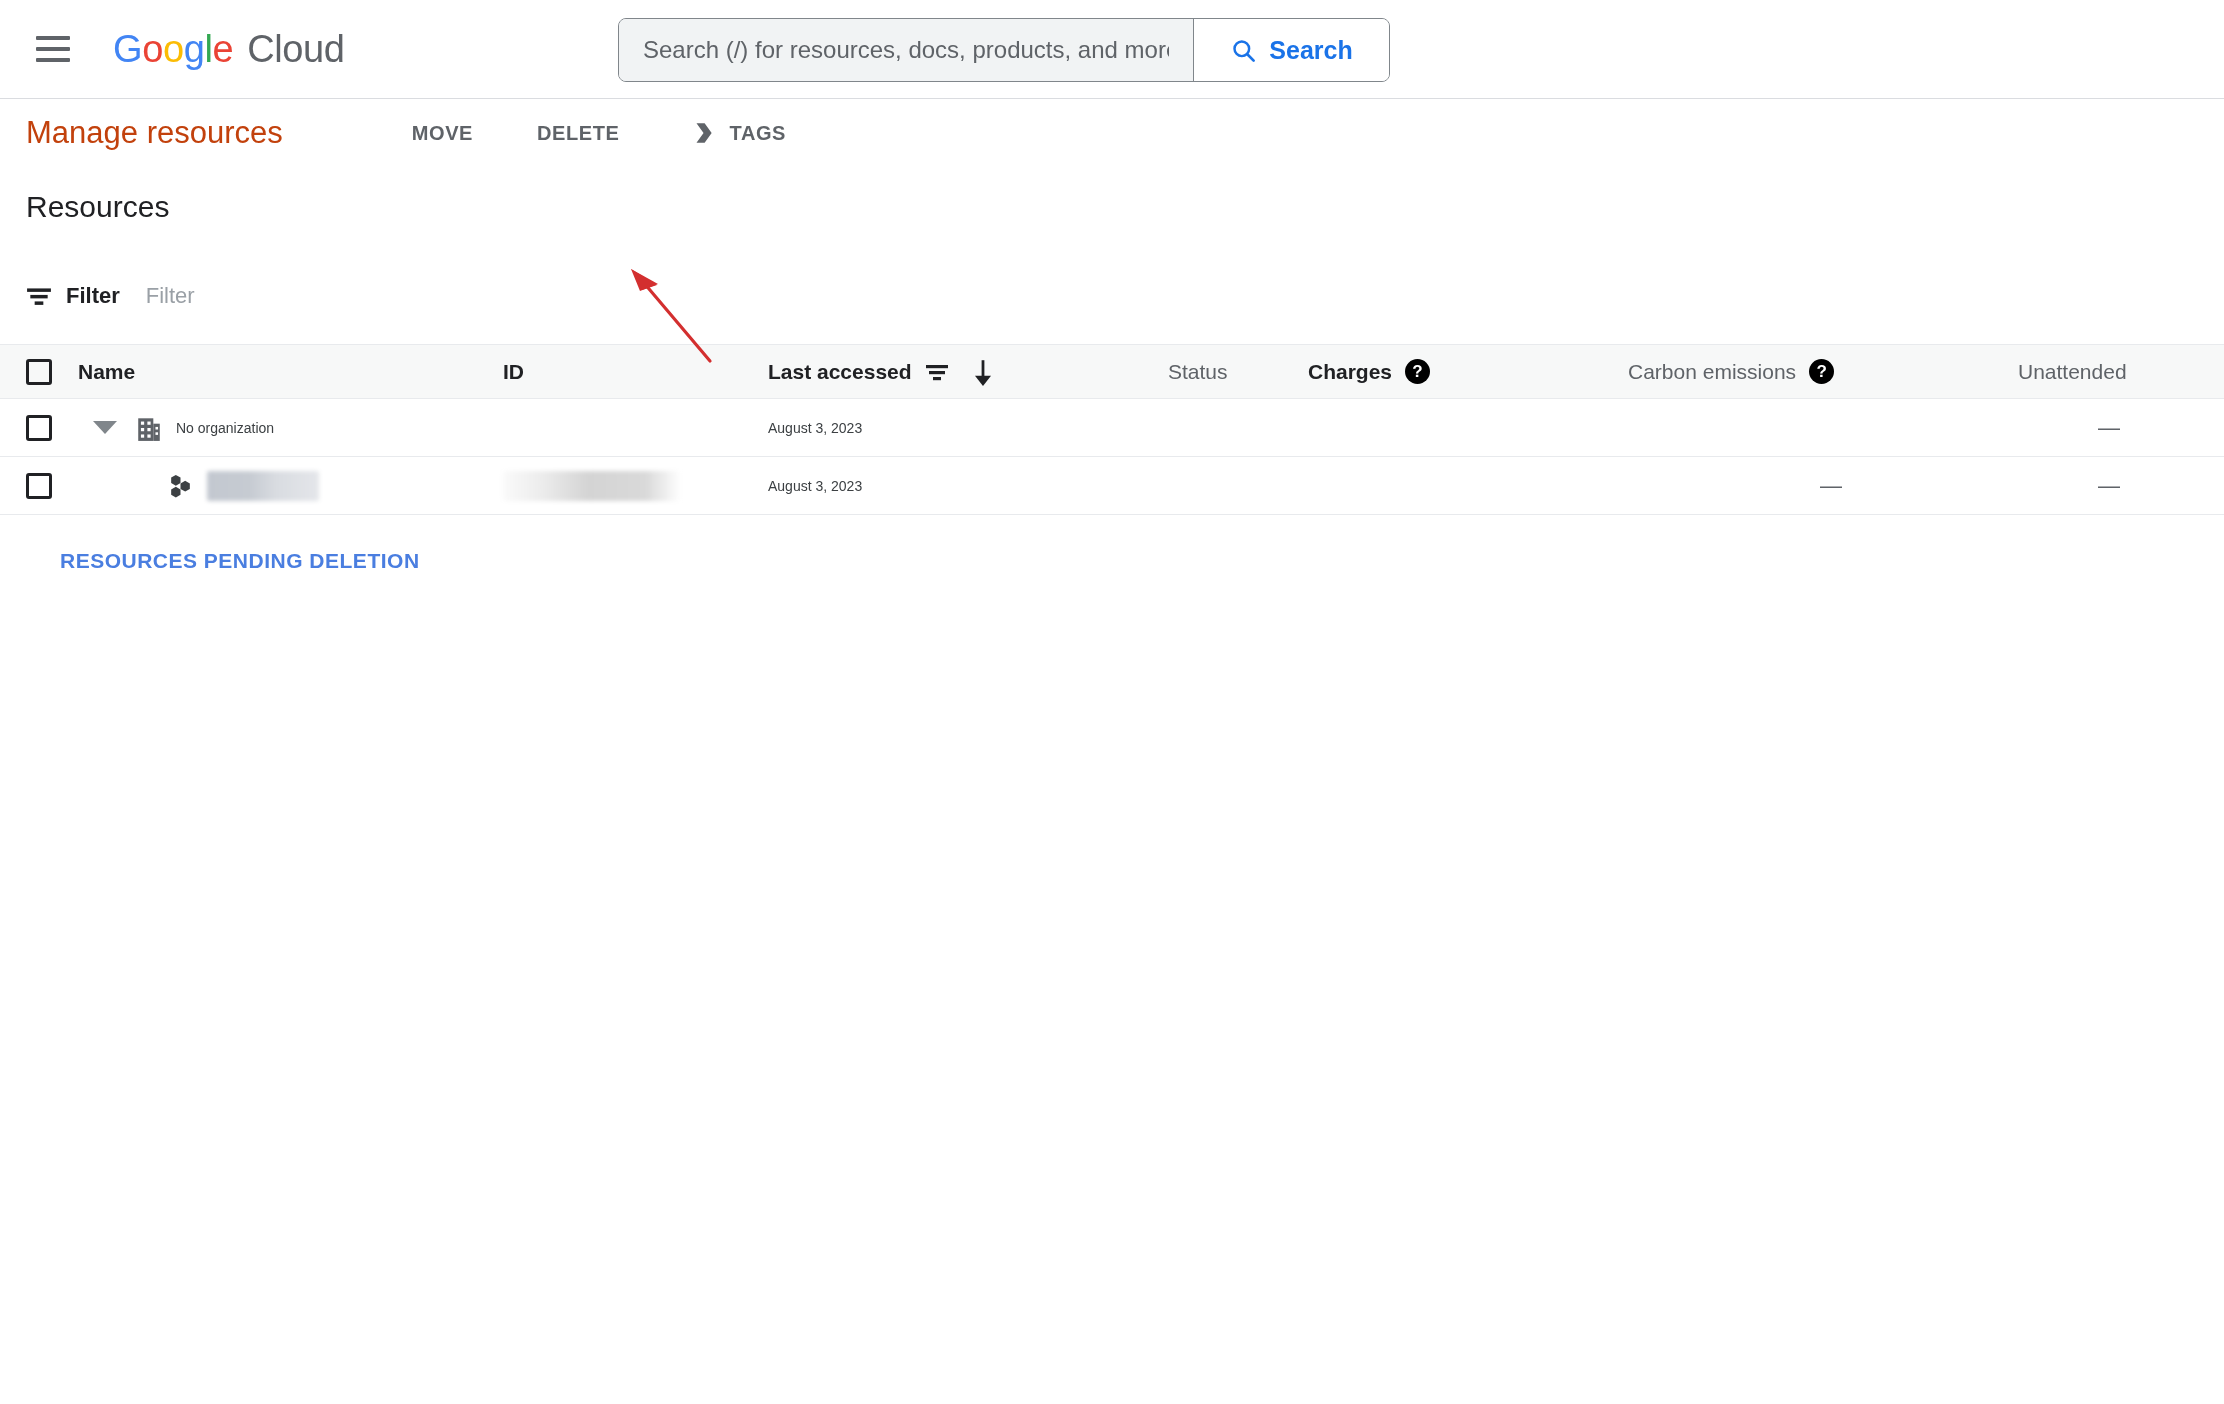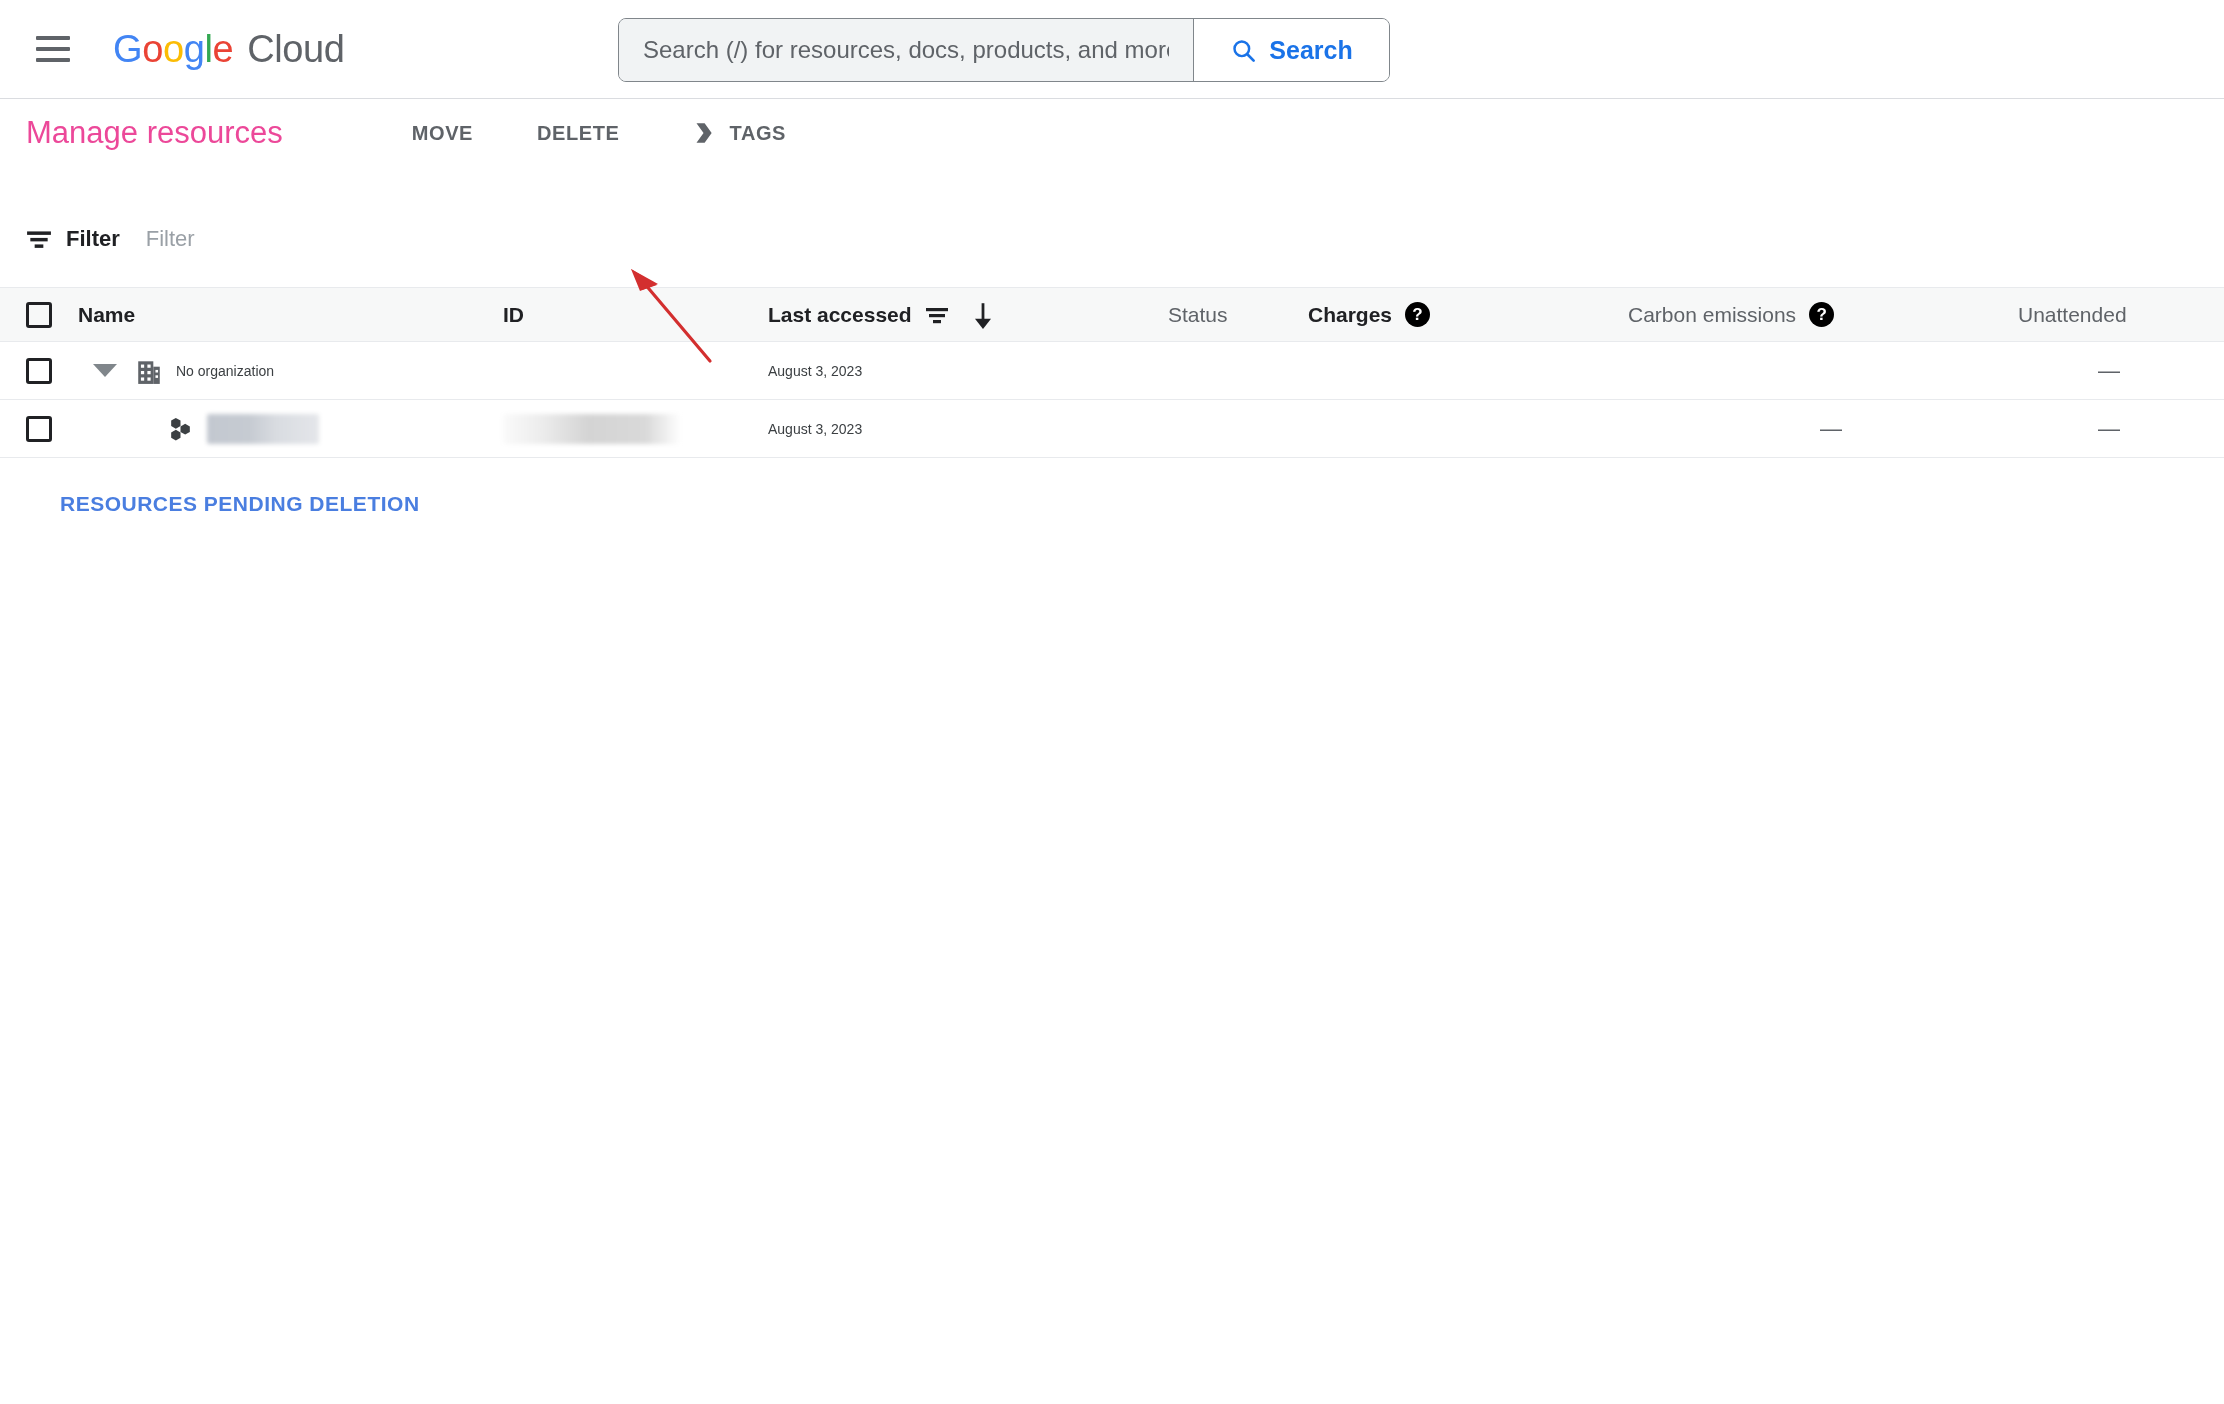--- a/index.html
+++ b/index.html
@@ -83,21 +83,21 @@
   .actionbar {
     position: relative;
     height: 68px;
     display: flex;
     align-items: center;
     background: #ffffff;
   }
   .page-title {
     margin-left: 26px;
     font-size: 31px;
-    color: #ec4899;
+    color: #c2410c;
     font-weight: 400;
     white-space: nowrap;
   }
   .actions {
     display: flex;
     align-items: center;
     margin-left: 83px;
     gap: 0px;
   }
   .act {
@@ -321,20 +321,21 @@
 
   <svg class="arrow-svg" viewBox="0 0 200 140">
     <line x1="110" y1="112" x2="44" y2="34" stroke="#d32f2f" stroke-width="3.2" stroke-linecap="round"></line>
     <polygon points="31,20 57,36 42,41 44,37" fill="#d32f2f"></polygon>
     <polygon points="31,20 58,35 40,42" fill="#d32f2f"></polygon>
   </svg>
 </div>
 
 <div>
 
+  <h2 class="resources-title">Resources</h2>
 
   <div class="filterbar">
     <svg class="ico-filterlines" viewBox="0 0 24 18">
       <rect x="1" y="2" width="22" height="3.2" fill="#202124"></rect>
       <rect x="4" y="8" width="16" height="3.2" fill="#202124"></rect>
       <rect x="8" y="14" width="8" height="3.2" fill="#202124"></rect>
     </svg>
     <span class="filter-label">Filter</span>
     <input class="filter-input" type="text" value="" placeholder="Filter" style="">
   </div>

